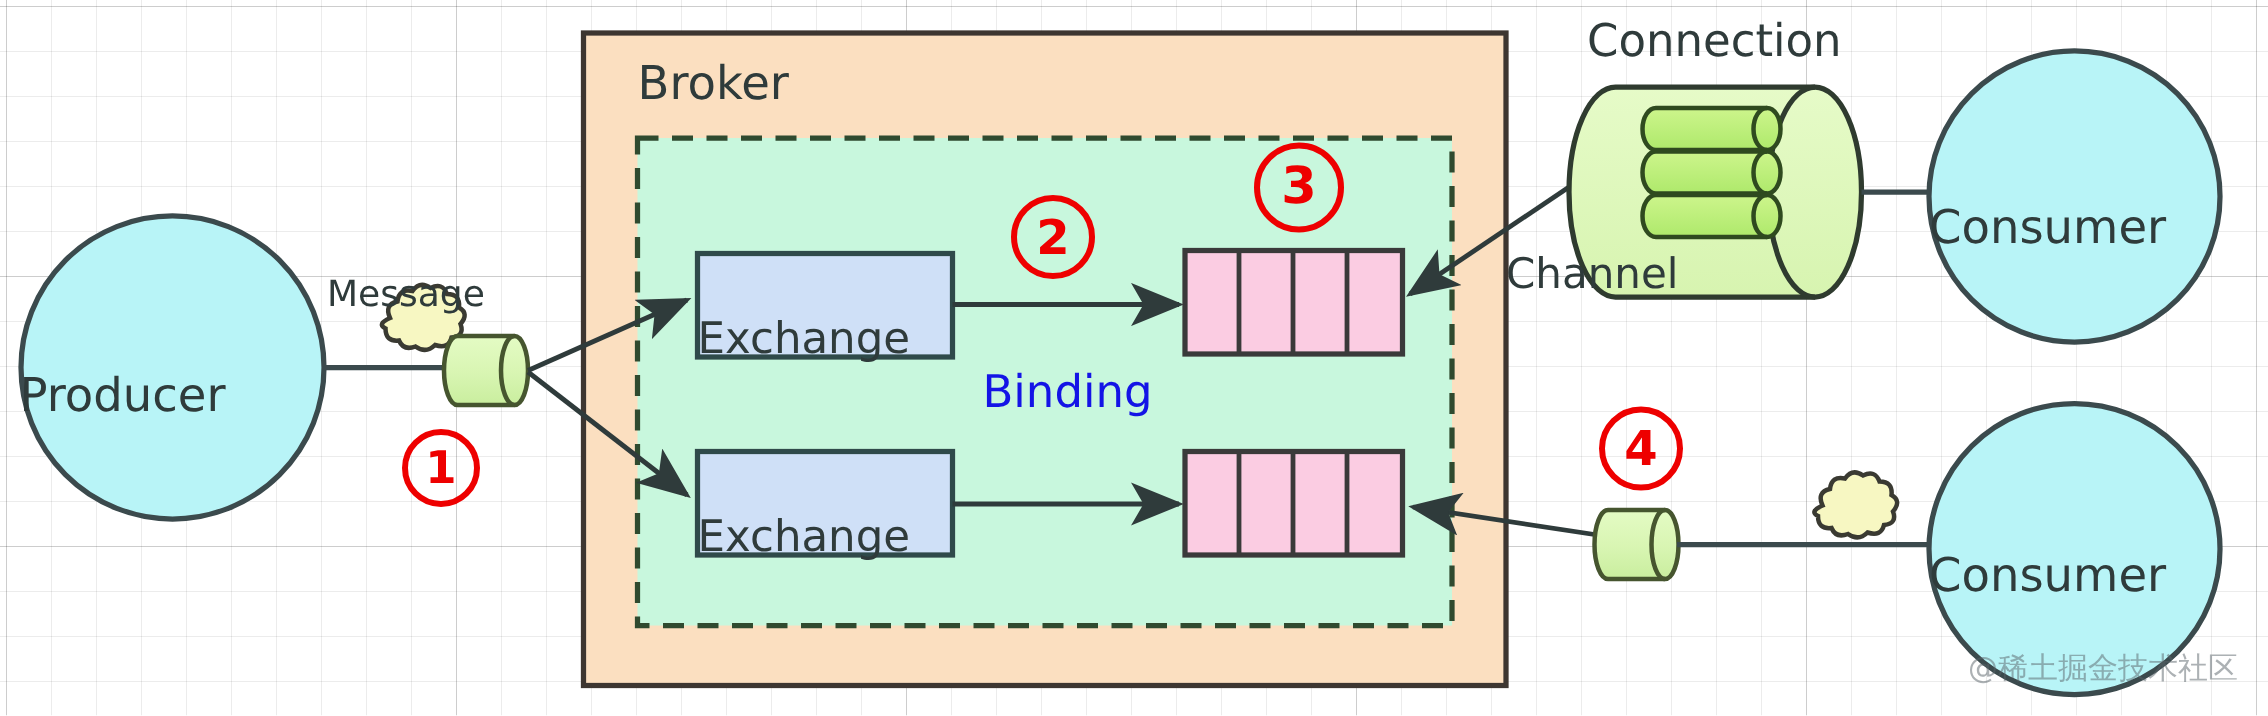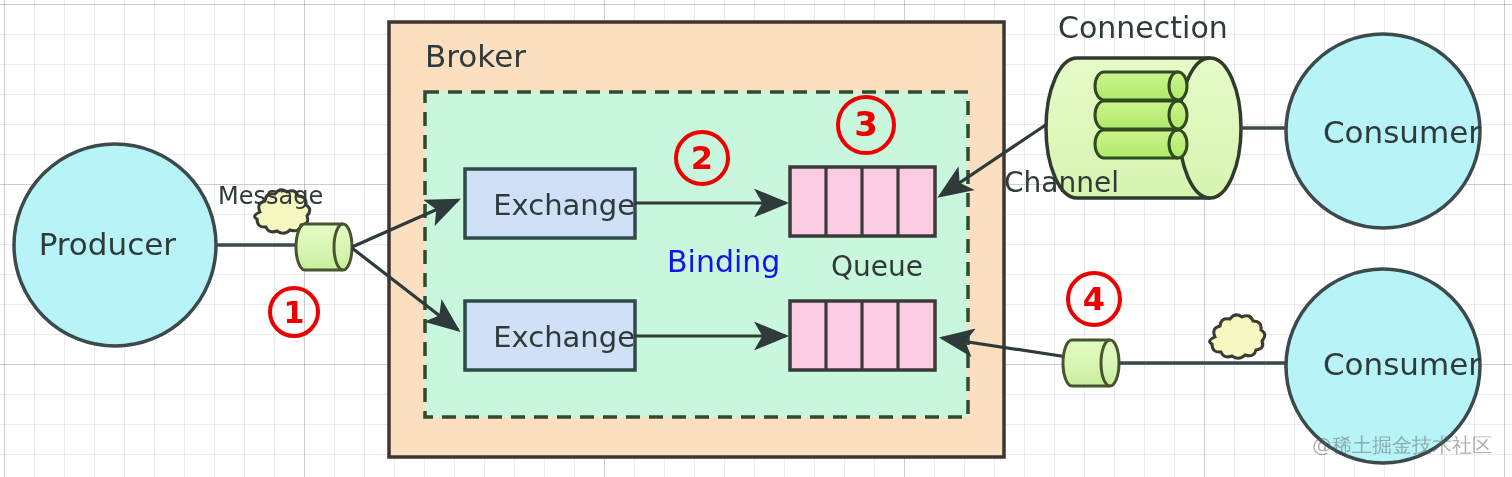--- a/index.html
+++ b/index.html
@@ -33,30 +33,31 @@
   }
   .lbl {
     position: absolute;
     white-space: nowrap;
     color: #2f3b3b;
     font-family: "DejaVu Sans", sans-serif;
   }
   .lbl-broker   { left: 425px; top: 38px;  font-size: 31px; }
   .lbl-vhost    { left: 459px; top: 110px; font-size: 31px; }
   .lbl-message  { left: 218px; top: 163px; font-size: 24px; margin-top: 19px; }
-  .lbl-binding  { left: 655px; top: 244px; font-size: 30px; color: #1414e6; margin-left: 12px; }
+  .lbl-binding  { left: 655px; top: 244px; font-size: 30px; color: #1414e6; }
   .lbl-queue    { left: 831px; top: 250px; font-size: 28px; }
   .lbl-conn     { left: 1058px; top: 10px; font-size: 30px; }
   .lbl-channel  { left: 1004px; top: 166px; font-size: 28px; }
   .node-text {
     position: absolute;
-    text-align: right;
+    text-align: left;
     color: #2f3b3b;
     white-space: nowrap;
     font-family: "DejaVu Sans", sans-serif;
+    margin-top: 20px;
   }
   .t-producer { left: 13px;   top: 226px; width: 163px; font-size: 31px; }
   .t-cons-1   { left: 1286px; top: 114px; width: 195px; font-size: 31px; }
   .t-cons-2   { left: 1286px; top: 346px; width: 195px; font-size: 31px; }
   .t-exch-1   { left: 465px;  top: 188px; width: 170px; font-size: 29px; }
   .t-exch-2   { left: 465px;  top: 320px; width: 170px; font-size: 29px; }
   .marker-num {
     position: absolute;
     color: #ee0000;
     font-weight: bold;
@@ -197,21 +198,20 @@
 
     <circle cx="294" cy="312" r="24" fill="none" stroke="#ee0000" stroke-width="4"></circle>
     <circle cx="702" cy="158" r="26" fill="none" stroke="#ee0000" stroke-width="4"></circle>
     <circle cx="866" cy="125" r="28" fill="none" stroke="#ee0000" stroke-width="4"></circle>
     <circle cx="1094" cy="299" r="26" fill="none" stroke="#ee0000" stroke-width="4"></circle>
   </svg>
 
   <div class="lbl lbl-broker">Broker</div>
   <div class="lbl lbl-message">Message</div>
   <div class="lbl lbl-binding">Binding</div>
-  <div class="lbl lbl-queue">Queue</div>
   <div class="lbl lbl-conn">Connection</div>
   <div class="lbl lbl-channel">Channel</div>
 
   <div class="node-text t-producer">Producer</div>
   <div class="node-text t-cons-1">Consumer</div>
   <div class="node-text t-cons-2">Consumer</div>
   <div class="node-text t-exch-1">Exchange</div>
   <div class="node-text t-exch-2">Exchange</div>
 
   <div class="marker-num" style="left:274px; top:295px; width:40px; font-size:30px;">1</div>

